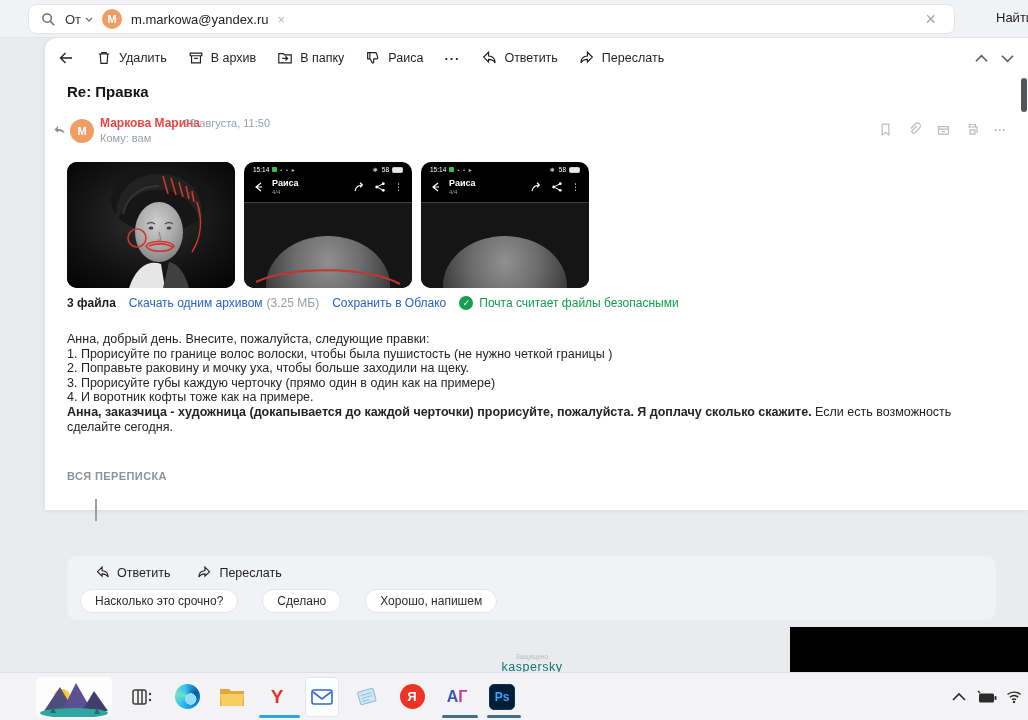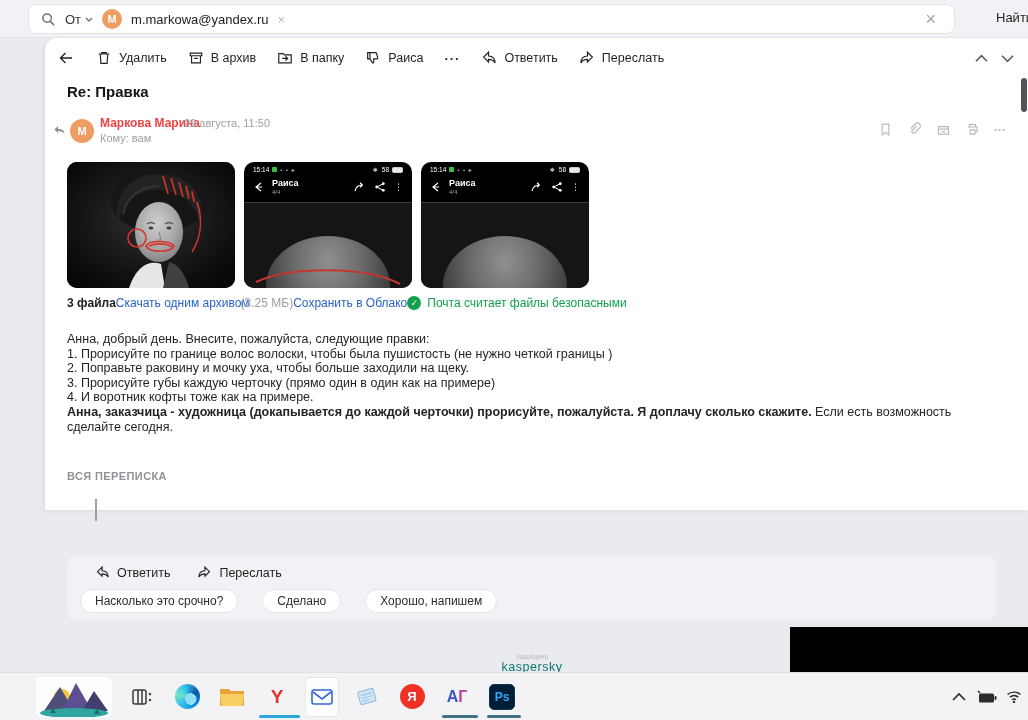--- a/index.html
+++ b/index.html
@@ -66,21 +66,21 @@
   .ph-title{font-size:9px;font-weight:bold;line-height:9px}
   .ph-sub{font-size:6px;color:#9a9a9a}
   .ph-nav-sp{flex:1}
   .ph-kebab{color:#fff;font-size:9px;line-height:9px}
   .ph-img{position:relative;flex:1;margin-top:5px;background:#151515;border-top:1px solid #3e3e3e;overflow:hidden}
   .ph-head{position:absolute;left:13%;bottom:-48px;width:74%;height:100px;border-radius:50%;
     background:radial-gradient(ellipse at 50% 26%,#909090 0%,#6c6c6c 38%,#3a3a3a 76%,#242424 100%)}
   .ph-red{position:absolute;left:6px;bottom:0;width:156px;height:26px}
 
   
-  .attach-links{position:absolute;left:22px;top:258px;display:flex;align-items:center;font-size:12px;white-space:nowrap}
+  .attach-links{position:absolute;left:22px;top:258px;display:flex;align-items:center;gap:13px;font-size:12px;white-space:nowrap}
   .al-count{font-weight:bold;color:#1c1c1c}
   .al-link{color:#2864c8;cursor:pointer}
   .al-size{color:#9aa0a5;margin-left:-9px}
   .safe{display:flex;align-items:center;gap:6px;color:#12a04f}
   .safe-badge{width:14px;height:14px;border-radius:50%;background:#12a04f;color:#fff;font-size:9px;display:flex;align-items:center;justify-content:center}
 
   
   .body-text{position:absolute;left:22px;top:294px;font-size:12.5px;line-height:14.6px;color:#242424;width:935px}
   .body-text .b{font-weight:bold}
 

